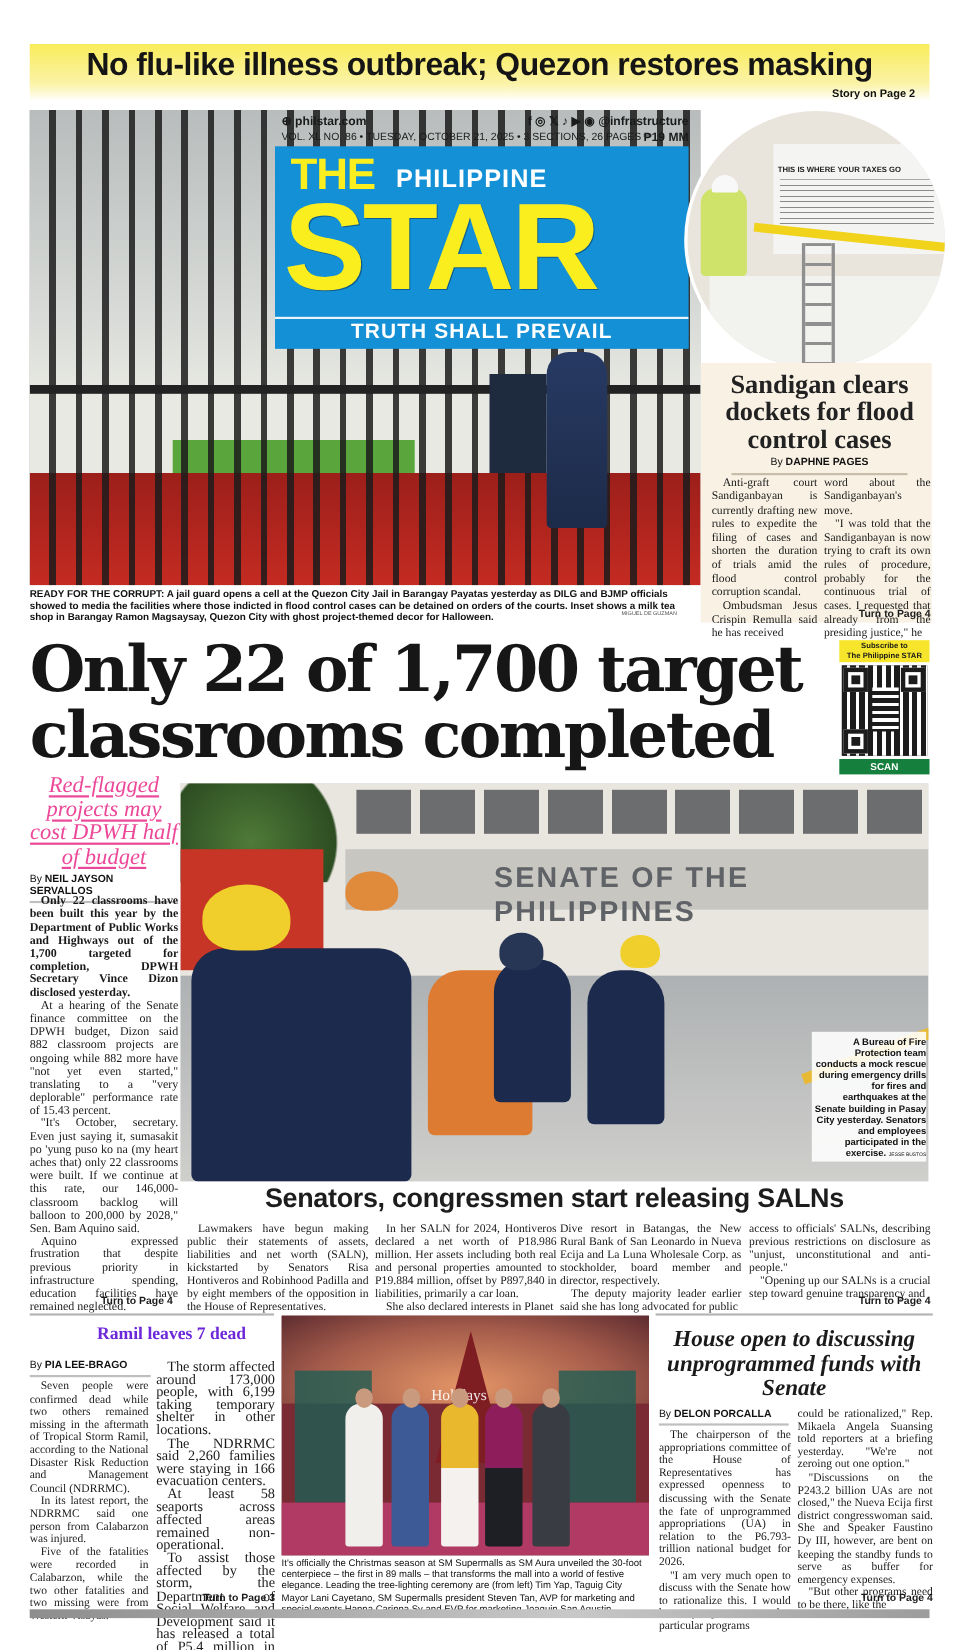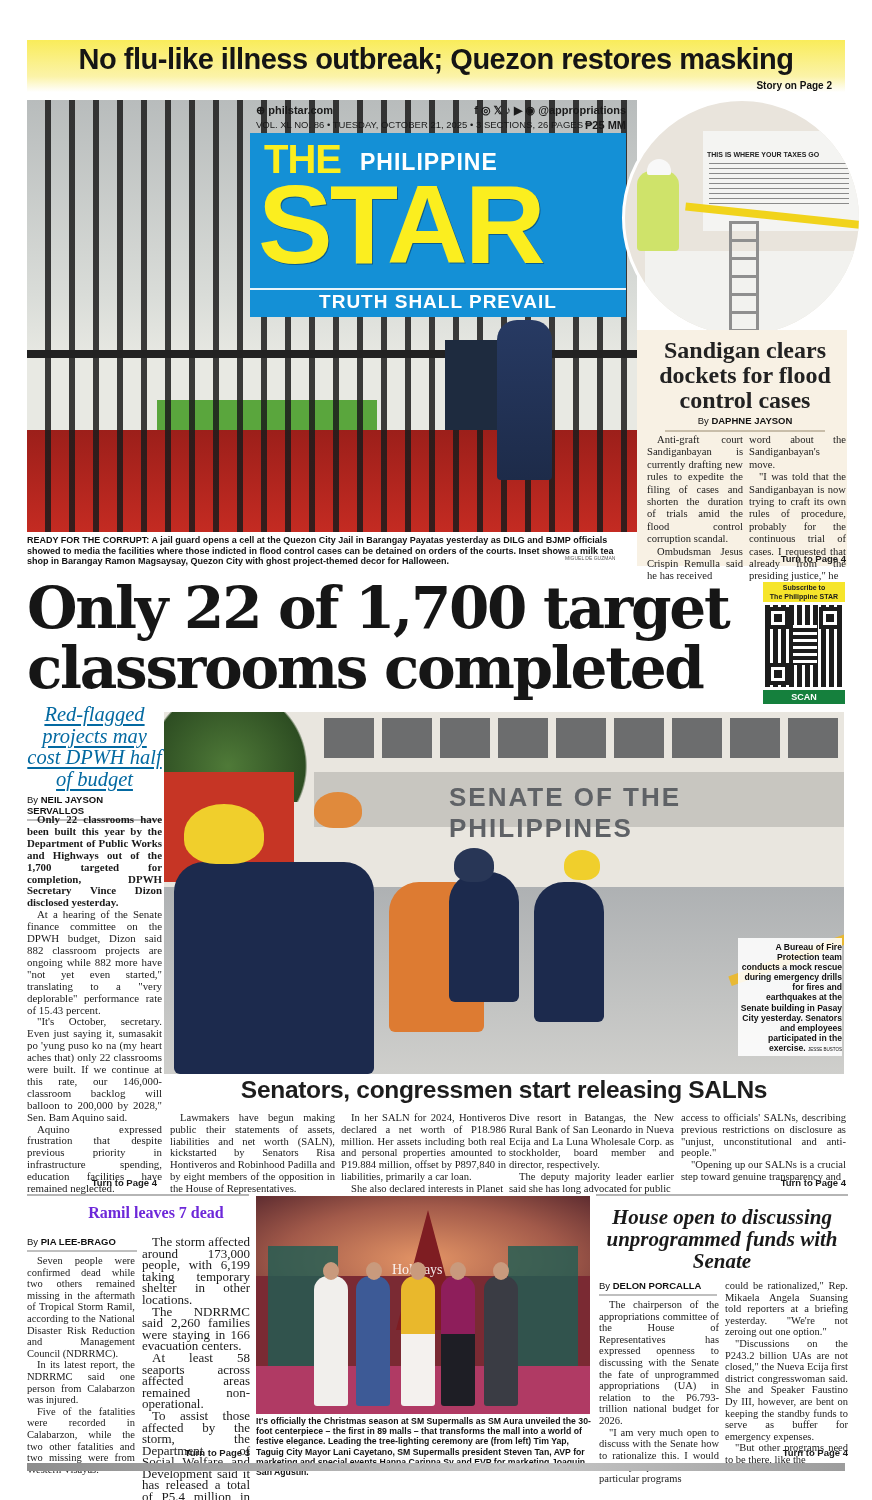--- a/index.html
+++ b/index.html
@@ -75,21 +75,21 @@
        linear-gradient(#fff,#fff) 58px 6px/14px 14px no-repeat,
        linear-gradient(#fff,#fff) 6px 62px/14px 14px no-repeat,
        repeating-linear-gradient(90deg, #1c1c1c 0 5px, #fff 5px 8px),
        #1c1c1c; }
   .qr-finder { position: absolute; width: 22px; height: 22px; border: 4px solid #1c1c1c; background: #fff; }
   .qr-finder::after { content: ""; position: absolute; left: 3px; top: 3px; width: 8px; height: 8px; background: #1c1c1c; }
   .qr-noise { position: absolute; left: 28px; top: 20px; width: 24px; height: 40px; background: repeating-linear-gradient(180deg, #fff 0 3px, #1c1c1c 3px 7px); }
   #qr-scan { left: 763px; top: 690px; width: 82px; height: 14px; background: #15803d; color: #fff; font-family: "Liberation Sans", sans-serif; font-weight: 700; font-size: 9px; text-align: center; line-height: 14px; }
 
   
-  #dpwh-head { left: 27px; top: 704px; width: 135px; text-align: center; font-style: italic; font-size: 20.5px; line-height: 21.5px; text-decoration: underline; text-underline-offset: 3px; color: #0369a1; }
+  #dpwh-head { left: 27px; top: 704px; width: 135px; text-align: center; font-style: italic; font-size: 20.5px; line-height: 21.5px; text-decoration: underline; text-underline-offset: 3px; color: #ec4899; }
   #dpwh-by { left: 27px; top: 794px; width: 135px; padding-bottom: 3px; border-bottom: 2px solid #bfbfbf; }
   #dpwh-col { left: 27px; top: 814px; width: 135px; font-size: 10.9px; line-height: 11.9px; }
   #dpwh-col p.lead { font-weight: 700; }
   #dpwh-turn { left: 27px; top: 1177px; width: 130px; }
 
   
   #senate { left: 164px; top: 712px; width: 680px; height: 362px; overflow: hidden; background: #ddd; }
   .s-building { position: absolute; left: 0; top: 0; width: 100%; height: 175px; background: #e9e6df; }
   .s-windows { position: absolute; left: 160px; top: 6px; width: 520px; height: 40px; background: repeating-linear-gradient(90deg, #6c6d6e 0 50px, #e9e6df 50px 58px); }
   .s-fascia { position: absolute; left: 150px; top: 60px; width: 530px; height: 55px; background: #c8c6c0; }
@@ -123,21 +123,21 @@
 
   
   #sm { left: 256px; top: 1196px; width: 334px; height: 218px; overflow: hidden; background: #7a2a33; }
   .sm-ceiling { position: absolute; left: 0; top: 0; width: 100%; height: 80px; background: radial-gradient(ellipse at 50% 80%, #e49566, #a25a4a 60%, #5e2c30); }
   .sm-tree { position: absolute; left: 140px; top: 14px; width: 0; height: 0; border-left: 32px solid transparent; border-right: 32px solid transparent; border-bottom: 120px solid #7e1d22; }
   .sm-stage { position: absolute; left: 0; top: 170px; width: 100%; height: 48px; background: #b03a64; }
   .sm-arch { position: absolute; top: 50px; width: 70px; height: 120px; background: #1f5e54; opacity: .8; }
   .sm-person { position: absolute; top: 80px; width: 34px; height: 130px; border-radius: 14px 14px 3px 3px; }
   .sm-head { position: absolute; top: 66px; width: 16px; height: 18px; border-radius: 50%; background: #c99a7d; }
   .sm-holiday { position: absolute; left: 136px; top: 66px; font-family: "Liberation Serif", serif; font-size: 14px; color: #fff; opacity: .9; }
-  #sm-cap { left: 256px; top: 1416px; width: 336px; font-family: "Liberation Sans", sans-serif; font-weight: 700; font-size: 8.7px; line-height: 10.2px; color: #111; }
+  #sm-cap { left: 256px; top: 1416px; width: 336px; font-family: "Liberation Sans", sans-serif; font-weight: 400; font-size: 8.7px; line-height: 10.2px; color: #111; }
 
   
   #house-head { left: 596px; top: 1206px; width: 252px; text-align: center; font-weight: 700; font-style: italic; font-size: 21px; line-height: 22px; color: #1a1a1a; }
   #house-by { left: 599px; top: 1280px; width: 118px; padding-bottom: 3px; border-bottom: 2px solid #bfbfbf; }
   #house-c1 { left: 599px; top: 1299px; width: 120px; font-size: 10.5px; line-height: 11.6px; }
   #house-c2 { left: 725px; top: 1280px; width: 123px; font-size: 10.5px; line-height: 11.6px; }
   #house-turn { left: 725px; top: 1447px; width: 123px; }
 
   #bottom-bar { left: 27px; top: 1463px; width: 818px; height: 8px; background: linear-gradient(90deg,#8d8d8d,#c8c8c8 60%,#9c9c9c); }
 </style>
@@ -154,25 +154,25 @@
   <div class="hero-floor"></div>
   <div class="hero-bars"></div>
   <div class="hero-rail"></div>
   <div class="hero-door"></div>
   <div class="hero-guard"></div>
 </div>
 
 <div id="mast-meta" class="abs">
   <div class="meta-row meta-row1">
     <span><span>⊕ </span><span>philstar.com</span></span>
-    <span><span>f ◎ 𝕏 ♪ ▶ ◉ </span><span>@appropriations</span></span>
+    <span><span>f ◎ 𝕏 ♪ ▶ ◉ </span><span>@infrastructure</span></span>
   </div>
   <div class="meta-row meta-row2">
     <span>VOL. XL NO. 86 • TUESDAY, OCTOBER 21, 2025 • 3 SECTIONS, 26 PAGES</span>
-    <span class="price">₱25 MM</span>
+    <span class="price">₱19 MM</span>
   </div>
 </div>
 <div id="logo" class="abs">
   <div id="logo-the" class="abs">THE</div>
   <div id="logo-ph" class="abs">PHILIPPINE</div>
   <div id="logo-star" class="abs">STAR</div>
   <div id="logo-tag-bg" class="abs"></div>
   <div id="logo-tag" class="abs">TRUTH SHALL PREVAIL</div>
 </div>
 
@@ -182,21 +182,21 @@
   <div class="inset-lines"></div>
   <div class="inset-counter"></div>
   <div class="inset-ladder"></div>
   <div class="inset-tape"></div>
   <div class="inset-person"></div>
   <div class="inset-helmet"></div>
 </div>
 
 <div id="sandigan-bg" class="abs"></div>
 <div id="sandigan-head" class="abs">Sandigan clears dockets for flood control cases</div>
-<div id="sandigan-by" class="abs byline"><span>By</span> <b>DAPHNE JAYSON</b></div>
+<div id="sandigan-by" class="abs byline"><span>By</span> <b>DAPHNE PAGES</b></div>
 <div id="sandigan-rule" class="abs"></div>
 <div id="sandigan-c1" class="abs col">
   <p>Anti-graft court Sandiganbayan is currently drafting new rules to expedite the filing of cases and shorten the duration of trials amid the flood control corruption scandal.</p>
     <p>Ombudsman Jesus Crispin Remulla said he has received</p>
 </div>
 <div id="sandigan-c2" class="abs col">
   <p style="text-indent:0">word about the Sandiganbayan's move.</p>
     <p>"I was told that the Sandiganbayan is now trying to craft its own rules of procedure, probably for the continuous trial of cases. I requested that already from the presiding justice," he</p>
 </div>
 <div id="sandigan-turn" class="abs turn">Turn to Page 4</div>

